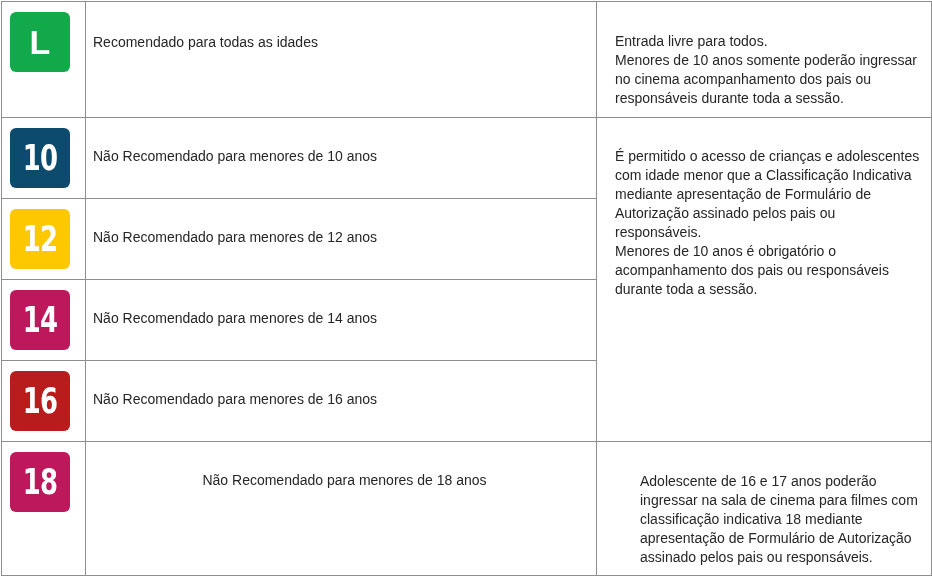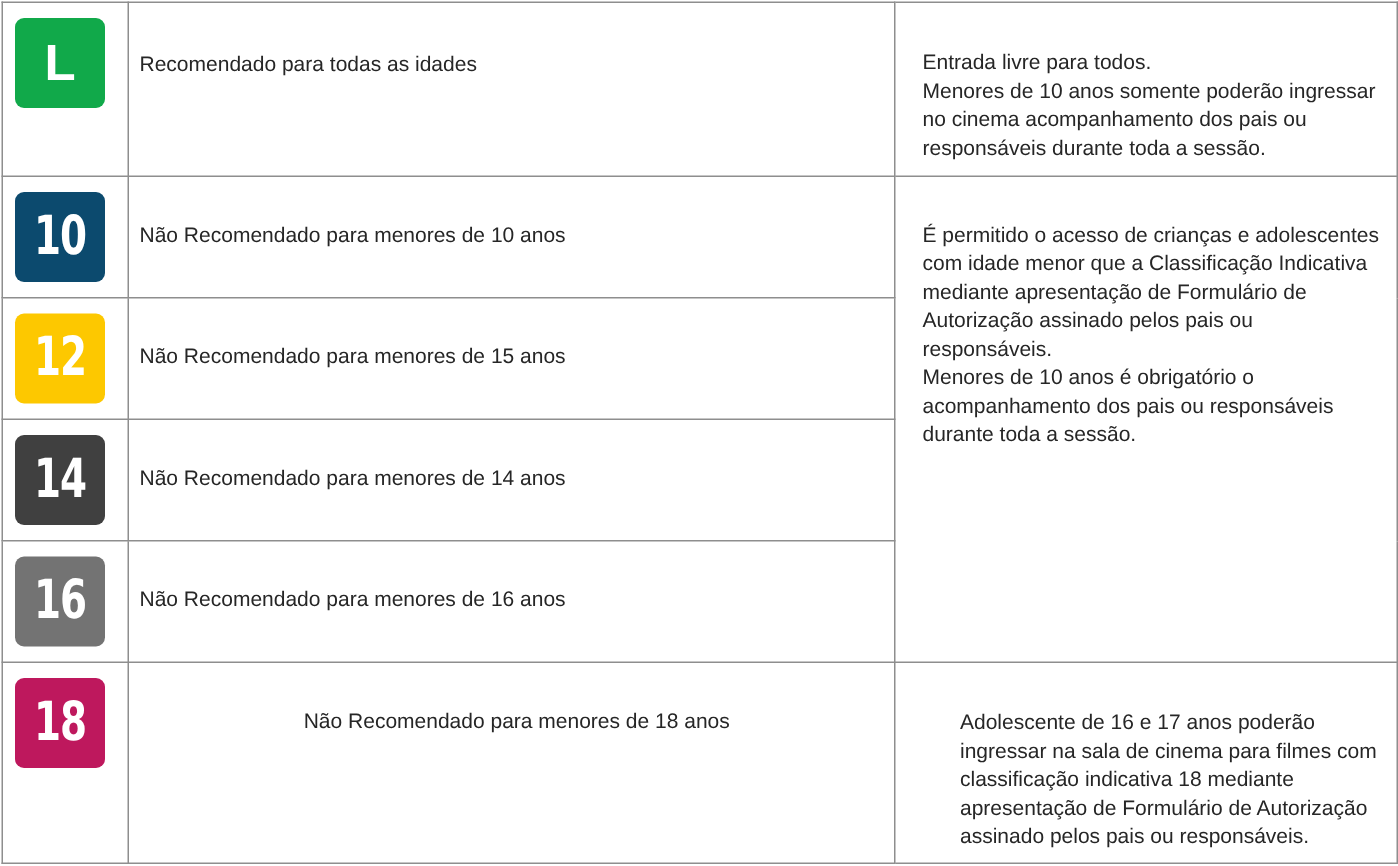--- a/index.html
+++ b/index.html
@@ -110,35 +110,35 @@
       <td class="rule-cell mid-rule" rowspan="4">É permitido o acesso de crianças e adolescentes com idade menor que a Classificação Indicativa mediante apresentação de Formulário de Autorização assinado pelos pais ou responsáveis.
 Menores de 10 anos é obrigatório o acompanhamento dos pais ou responsáveis durante toda a sessão.</td>
     </tr>
 
     <tr class="r-12">
       <td class="badge-cell">
         <div class="badge-wrap" style="background:#fdc800;">
           <span class="badge-text">12</span>
         </div>
       </td>
-      <td class="label-cell">Não Recomendado para menores de 15 anos</td>
+      <td class="label-cell">Não Recomendado para menores de 12 anos</td>
     </tr>
 
     <tr class="r-14">
       <td class="badge-cell">
-        <div class="badge-wrap" style="background:#404040;">
+        <div class="badge-wrap" style="background:#be185d;">
           <span class="badge-text">14</span>
         </div>
       </td>
       <td class="label-cell">Não Recomendado para menores de 14 anos</td>
     </tr>
 
     <tr class="r-16">
       <td class="badge-cell">
-        <div class="badge-wrap" style="background:#737373;">
+        <div class="badge-wrap" style="background:#b91c1c;">
           <span class="badge-text">16</span>
         </div>
       </td>
       <td class="label-cell">Não Recomendado para menores de 16 anos</td>
     </tr>
 
     <tr class="r-18">
       <td class="badge-cell">
         <div class="badge-wrap" style="background:#be185d;">
           <span class="badge-text">18</span>

